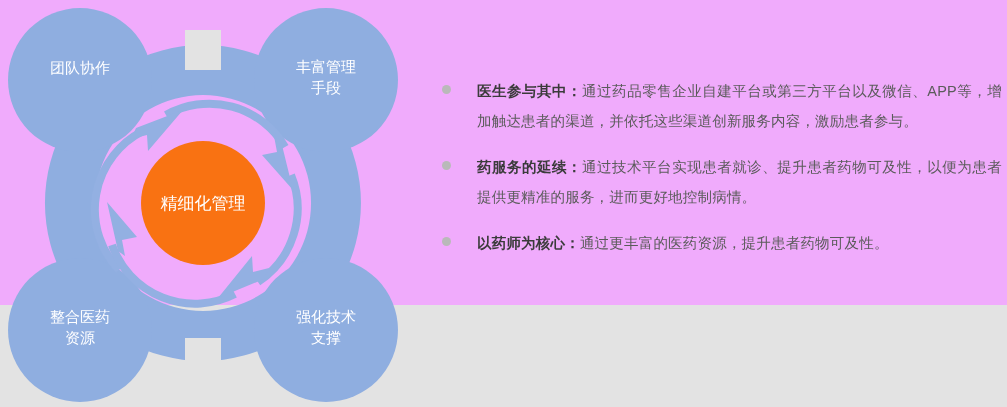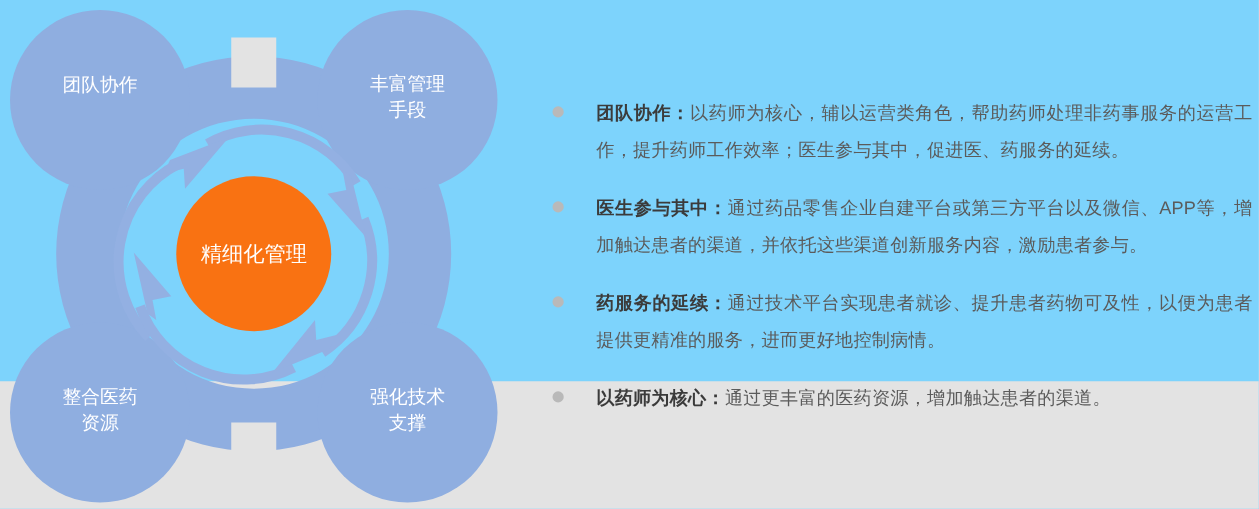--- a/index.html
+++ b/index.html
@@ -10,21 +10,21 @@
     width: 1007px;
     height: 407px;
     background: #e3e3e3;
     font-family: "Liberation Sans", "DejaVu Sans", sans-serif;
     overflow: hidden;
   }
   .page {
     position: relative;
     width: 1007px;
     height: 305px;
-    background: #7dd3fc;
+    background: #f0abfc;
   }
   
   .diagram {
     position: absolute;
     left: 0;
     top: 0;
     width: 406px;
     height: 407px;
   }
   .diagram svg {
@@ -153,44 +153,38 @@
       <g>
         <circle cx="203" cy="203" r="62" fill="#f97212"></circle>
         <text class="core-label" x="203" y="209">精细化管理</text>
       </g>
     </svg>
   </div>
 
   <div class="content">
     <div class="bullet-list">
 
-      <div class="bullet-item">
-        <span class="bullet-dot"></span>
-        <div class="bullet-text">
-          <span class="bullet-term">团队协作</span><span class="bullet-term">：</span><span>以药师为核心，辅以运营类角色，帮助药师处理非药事服务的运营工作，提升药师工作效率；医生参与其中，促进医、药服务的延续。</span>
-        </div>
-      </div>
 
       <div class="bullet-item">
         <span class="bullet-dot"></span>
         <div class="bullet-text">
           <span class="bullet-term">医生参与其中</span><span class="bullet-term">：</span><span>通过药品零售企业自建平台或第三方平台以及微信、APP等，增加触达患者的渠道，并依托这些渠道创新服务内容，激励患者参与。</span>
         </div>
       </div>
 
       <div class="bullet-item">
         <span class="bullet-dot"></span>
         <div class="bullet-text">
           <span class="bullet-term">药服务的延续</span><span class="bullet-term">：</span><span>通过技术平台实现患者就诊、提升患者药物可及性，以便为患者提供更精准的服务，进而更好地控制病情。</span>
         </div>
       </div>
 
       <div class="bullet-item">
         <span class="bullet-dot"></span>
         <div class="bullet-text">
-          <span class="bullet-term">以药师为核心</span><span class="bullet-term">：</span><span>通过更丰富的医药资源，增加触达患者的渠道。</span>
+          <span class="bullet-term">以药师为核心</span><span class="bullet-term">：</span><span>通过更丰富的医药资源，提升患者药物可及性。</span>
         </div>
       </div>
 
     </div>
   </div>
 
 </div>
 
 </body></html>

